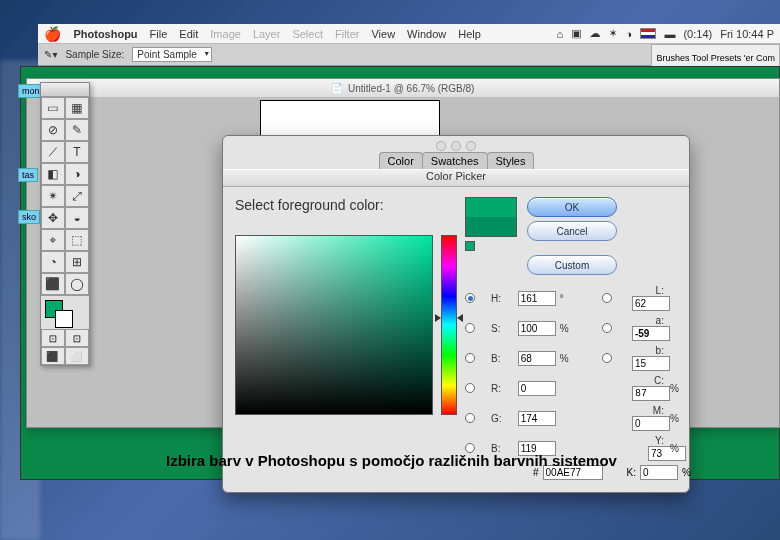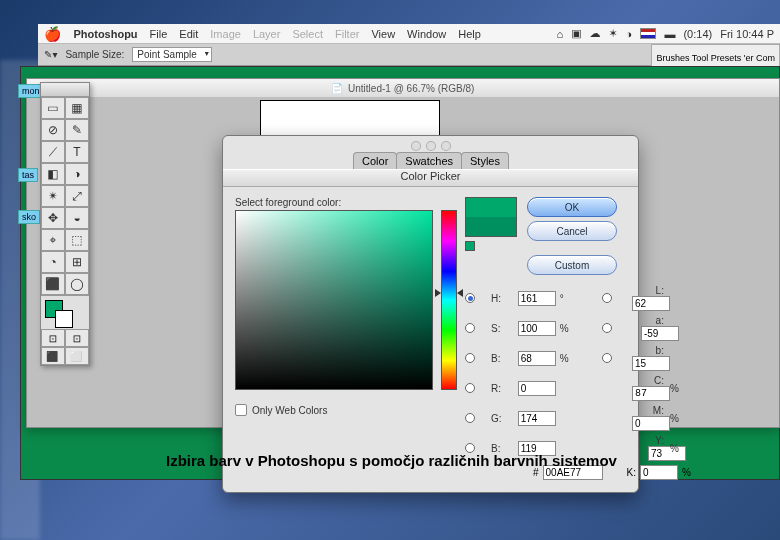--- a/index.html
+++ b/index.html
@@ -26,26 +26,26 @@
   .toolpal .hdr { height:14px; background:linear-gradient(#eee,#ccc); border-bottom:1px solid #999; }
   .toolgrid { display:grid; grid-template-columns:1fr 1fr; }
   .toolgrid .cell { height:22px; border:1px solid #999; background:#e8e8e8; display:flex; align-items:center; justify-content:center; font-size:12px; color:#333; cursor:pointer; }
   .swatches { height:34px; position:relative; border-top:1px solid #999; background:#e0e0e0; }
   .swatches .fg { position:absolute; left:4px; top:4px; width:18px; height:18px; background:#00a86b; border:1px solid #000; }
   .swatches .bg { position:absolute; left:14px; top:14px; width:18px; height:18px; background:#fff; border:1px solid #000; }
   .extras { display:grid; grid-template-columns:1fr 1fr; }
   .extras .cell { height:18px; border:1px solid #999; background:#e8e8e8; display:flex; align-items:center; justify-content:center; font-size:10px; }
 
   
-  .picker { position:absolute; top:135px; left:222px; width:417px; background:#e4e4e4; border:1px solid #777; box-shadow:0 8px 20px rgba(0,0,0,.4); border-radius:6px; }
+  .picker { position:absolute; top:135px; left:222px; width:468px; background:#e4e4e4; border:1px solid #777; box-shadow:0 8px 20px rgba(0,0,0,.4); border-radius:6px; }
   .picker .tabbar { height:18px; display:flex; align-items:flex-end; padding:2px 8px 0 8px; gap:0; font-size:9px; }
   .picker .tab { padding:2px 8px; background:#ccc; border:1px solid #999; border-bottom:none; border-radius:4px 4px 0 0; margin-right:-1px; }
   .picker .title { height:18px; text-align:center; font-size:11px; color:#333; background:linear-gradient(#f0f0f0,#d8d8d8); border-top:1px solid #fff; border-bottom:1px solid #aaa; }
   .picker .body { padding:10px 12px 12px 12px; display:flex; gap:8px; }
-  .picker .lbl { font-size:10px; color:#333; margin-bottom:2px; }
+  .picker .lbl { font-size:14px; color:#333; margin-bottom:22px; }
   .field { position:relative; width:198px; height:180px; border:1px solid #555; background:#00e5a0; }
   .field .white { position:absolute; inset:0; background:linear-gradient(to right,#fff,rgba(255,255,255,0)); }
   .field .black { position:absolute; inset:0; background:linear-gradient(to top,#000,rgba(0,0,0,0)); }
   .huebar { width:16px; height:180px; border:1px solid #555; background:linear-gradient(to bottom,#f00 0%,#f0f 17%,#00f 34%,#0ff 50%,#0f0 67%,#ff0 84%,#f00 100%); position:relative; }
   .huebar .arrow { position:absolute; left:-7px; width:0; height:0; border-top:4px solid transparent; border-bottom:4px solid transparent; border-left:6px solid #333; }
   .huebar .arrow.r { left:auto; right:-7px; border-left:none; border-right:6px solid #333; }
   .rightcol { flex:1; display:flex; flex-direction:column; }
   .topright { display:flex; gap:10px; align-items:flex-start; }
   .preview { width:52px; height:40px; border:1px solid #555; display:flex; flex-direction:column; }
   .preview .new { flex:1; background:#00a86b; }
@@ -182,24 +182,20 @@
         <div style="display:flex; gap:8px;">
           <div class="field">
             <div class="white"></div>
               <div class="black"></div>
           </div>
           <div class="huebar">
             <div class="arrow" style="top:44%"></div>
             <div class="arrow r" style="top:44%"></div>
           </div>
         </div>
-        <div class="webonly">
-          <span class="cb"></span>
-          <span>Only Web Colors</span>
-        </div>
       </div>
       <div class="rightcol">
         <div class="topright">
           <div>
             <div class="preview">
               <div class="new"></div>
               <div class="cur"></div>
             </div>
             <div class="tiny"></div>
           </div>
@@ -220,21 +216,21 @@
             <span class="radio"></span>
           <span class="rlab">L:<input type="text" style="margin-left: 4px;" value="62"></span>
             <span></span>
 
           <span class="radio"></span>
             <span>S:</span>
           <input type="text" value="100" style="">
             <span class="unit">%</span>
           <span></span>
             <span class="radio"></span>
-          <span class="rlab">a:<input type="text" style="margin-left: 13px;" value="-59"></span>
+          <span class="rlab">a:<input type="text" style="margin-left: 4px; font-weight: bold;" value="-59"></span>
             <span></span>
 
           <span class="radio"></span>
             <span>B:</span>
           <input type="text" value="68" style="">
             <span class="unit">%</span>
           <span></span>
             <span class="radio"></span>
           <span class="rlab">b:<input type="text" style="margin-left: 4px;" value="15"></span>
             <span></span>

